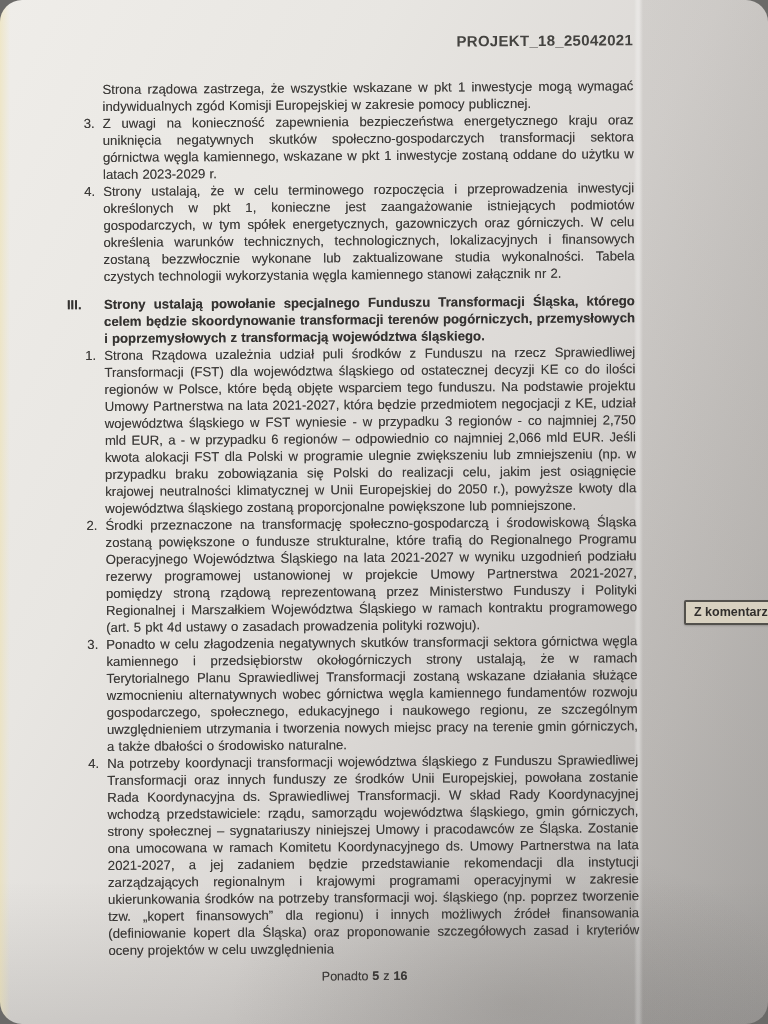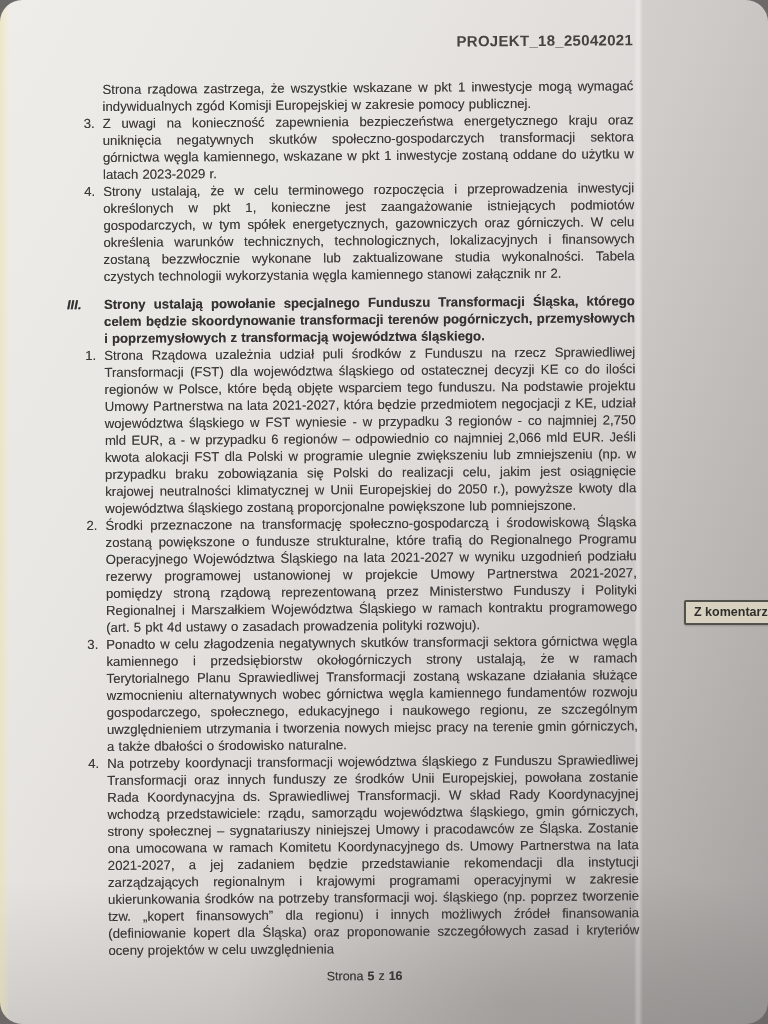--- a/index.html
+++ b/index.html
@@ -28,21 +28,21 @@
 
   .content {
     position:absolute; left:86px; top:79px; width:550px;
     font-size:13.2px; line-height:17px; color:#3b3937;
     text-align:justify; text-justify:inter-word; word-spacing:0.5px;
     text-shadow:0 0 0.5px rgba(59,57,55,0.55);
   }
   .para, .li { position:relative; padding-left:19px; }
   .num { position:absolute; left:0; top:0; }
   .sec { margin-top:11px; }
-  .sec .num { left:-18px; font-weight:bold; color:#343230;font-style:italic; }
+  .sec .num { left:-18px; font-weight:bold; color:#343230; }
   .heading { font-weight:bold; color:#343230; }
   .footer {
     margin-top:11px; text-align:center; font-size:12.5px; color:#3b3937;
   }
   .footer .b { font-weight:bold; }
 
   .comment-flag {
     position:absolute; left:684px; top:600px;
     padding:3px 8px 4px 8px;
     background:#d8d1c0; border:2px solid #53514c; border-radius:2px;
@@ -93,21 +93,21 @@
         <span class="num">3.</span>
         <span>Ponadto w celu złagodzenia negatywnych skutków transformacji sektora górnictwa węgla kamiennego i przedsiębiorstw okołogórniczych strony ustalają, że w ramach Terytorialnego Planu Sprawiedliwej Transformacji zostaną wskazane działania służące wzmocnieniu alternatywnych wobec górnictwa węgla kamiennego fundamentów rozwoju gospodarczego, społecznego, edukacyjnego i naukowego regionu, ze szczególnym uwzględnieniem utrzymania i tworzenia nowych miejsc pracy na terenie gmin górniczych, a także dbałości o środowisko naturalne.</span>
       </div>
 
       <div class="li">
         <span class="num">4.</span>
         <span>Na potrzeby koordynacji transformacji województwa śląskiego z Funduszu Sprawiedliwej Transformacji oraz innych funduszy ze środków Unii Europejskiej, powołana zostanie Rada Koordynacyjna ds. Sprawiedliwej Transformacji. W skład Rady Koordynacyjnej wchodzą przedstawiciele: rządu, samorządu województwa śląskiego, gmin górniczych, strony społecznej – sygnatariuszy niniejszej Umowy i pracodawców ze Śląska. Zostanie ona umocowana w ramach Komitetu Koordynacyjnego ds. Umowy Partnerstwa na lata 2021-2027, a jej zadaniem będzie przedstawianie rekomendacji dla instytucji zarządzających regionalnym i krajowymi programami operacyjnymi w zakresie ukierunkowania środków na potrzeby transformacji woj. śląskiego (np. poprzez tworzenie tzw. „kopert finansowych” dla regionu) i innych możliwych źródeł finansowania (definiowanie kopert dla Śląska) oraz proponowanie szczegółowych zasad i kryteriów oceny projektów w celu uwzględnienia</span>
       </div>
 
       <div class="footer">
-        <span>Strona</span>
+        <span>Ponadto</span>
         <span class="b">5</span>
         <span>z</span>
         <span class="b">16</span>
       </div>
 
     </div>
   </div>
 
   <div class="comment-flag">Z komentarzem</div>
 </div>

